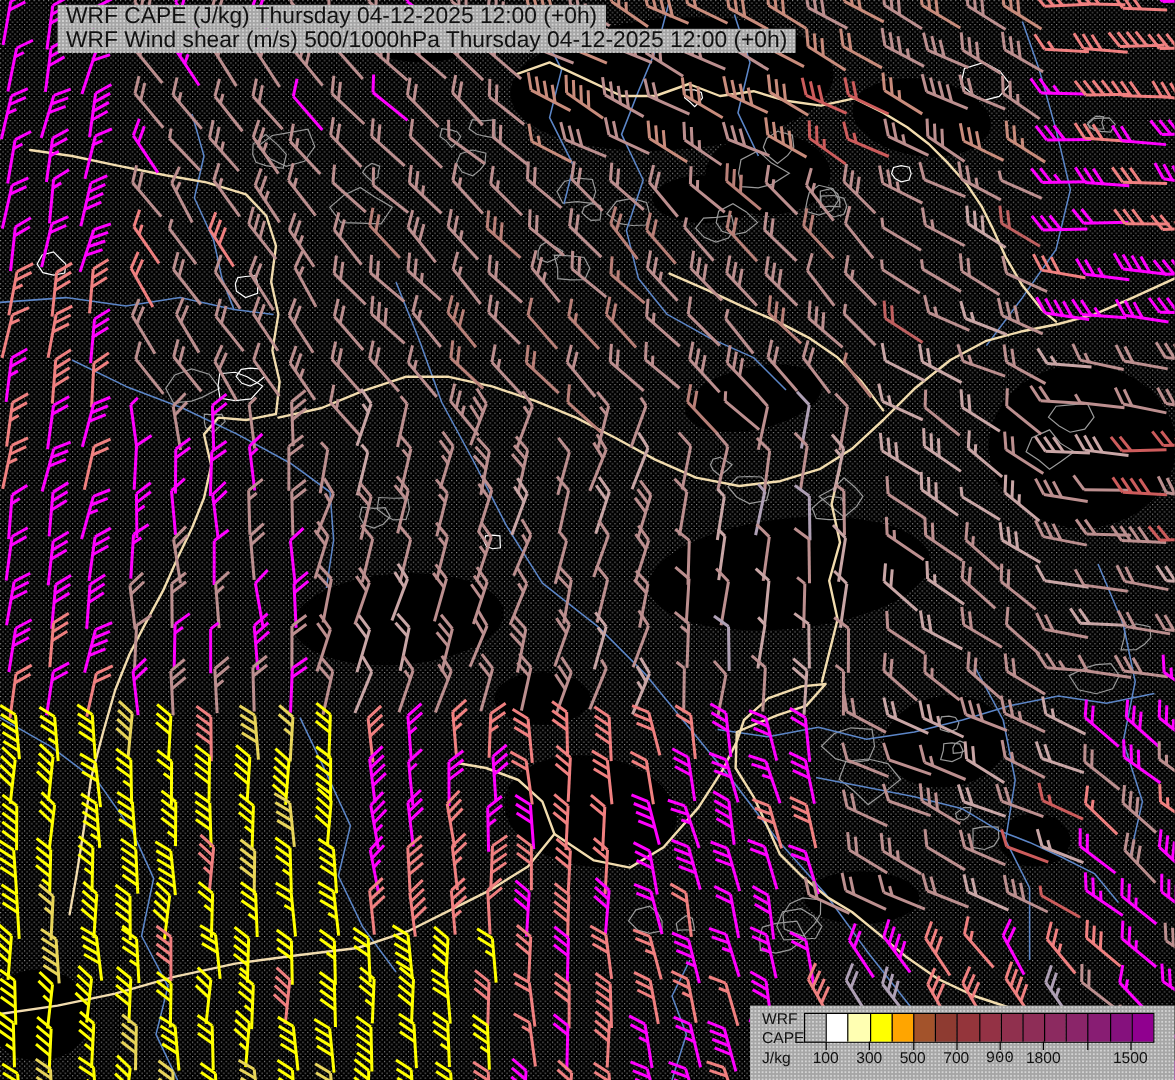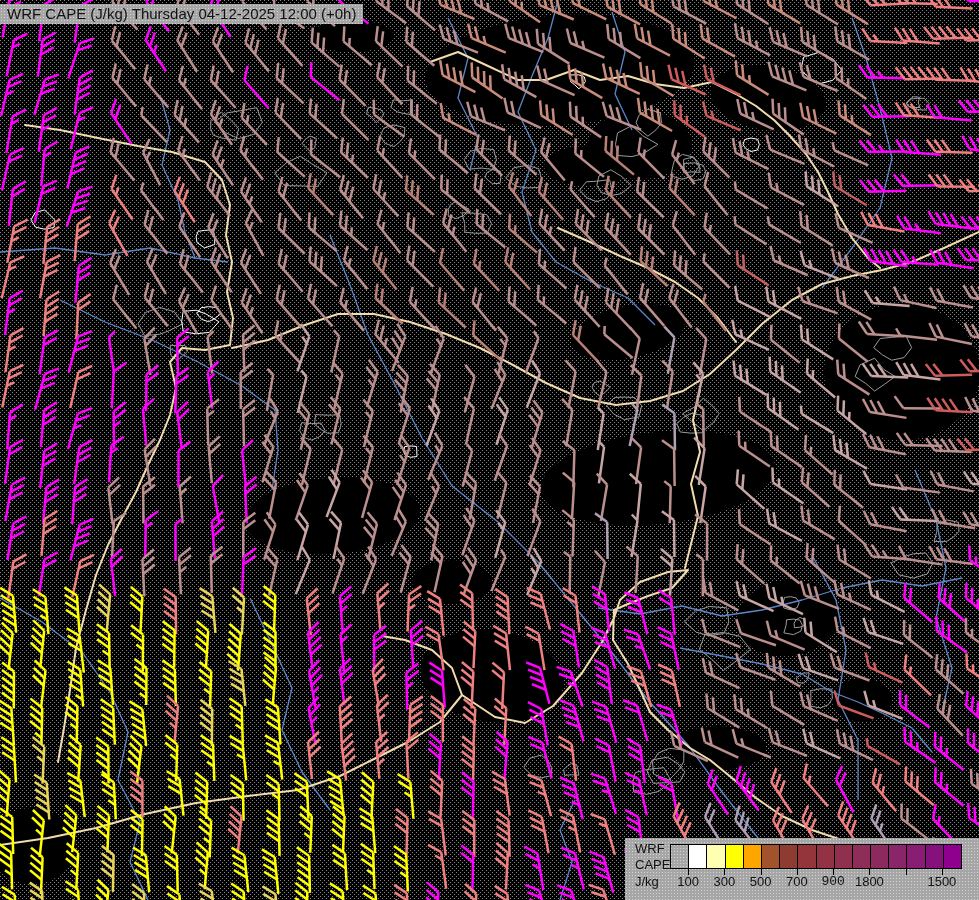--- a/index.html
+++ b/index.html
@@ -4,21 +4,21 @@
 <style>
   html,body{margin:0;padding:0;background:#000;}
   #app{position:relative;width:979px;height:900px;overflow:hidden;background:#000;
        font-family:"Liberation Sans",sans-serif;}
   #mapsvg{position:absolute;left:0;top:0;}
   .stipple-bg{background-color:#a6a6a6;
     background-image:radial-gradient(circle,#d4d4d4 0.8px,rgba(0,0,0,0) 0.9px);
     background-size:3px 3px;}
   .titlebar{position:absolute;left:0;top:4px;z-index:5;}
   .title-line{display:table;white-space:nowrap;padding:1px 7px 2px 7px;
-    font-size:15px;line-height:17px;color:#111;}
+    font-size:19px;line-height:17px;color:#111;margin-left:48px;}
   .legend{position:absolute;left:625px;top:838px;width:399px;height:62px;z-index:5;}
   .legend-label{position:absolute;left:10px;font-size:13px;color:#111;line-height:15px;}
   .legend-bar{position:absolute;left:45px;top:6px;width:290px;height:23px;
     display:flex;border:1px solid #000;box-sizing:content-box;}
   .legend-cell{flex:1 1 auto;border-left:1px solid #000;}
   .legend-cell:first-child{border-left:none;}
   .legend-tick{position:absolute;width:1px;height:7px;background:#000;top:30px;}
   .legend-ticklabel{position:absolute;top:36px;font-size:13px;color:#111;
     transform:translateX(-50%);white-space:nowrap;}
 </style>
@@ -4295,20 +4295,21 @@
           <line x1="0" y1="0" x2="0" y2="37"></line>
           <line x1="0" y1="0" x2="12.0" y2="-9.0"></line>
           <line x1="0" y1="7.5" x2="12.0" y2="-1.5"></line>
           <line x1="0" y1="15" x2="12.0" y2="6.0"></line>
         </g>
       </g>
     </svg>
 
   <div class="titlebar">
     <div class="title-line stipple-bg">WRF CAPE (J/kg) Thursday 04-12-2025 12:00 (+0h)</div>
+    <div class="title-line stipple-bg">WRF Wind shear (m/s) 500/1000hPa Thursday 04-12-2025 12:00 (+0h)</div>
   </div>
 
   <div class="legend stipple-bg">
     <div class="legend-label" style="top:3px">WRF</div>
     <div class="legend-label" style="top:19px">CAPE</div>
     <div class="legend-label" style="top:36px">J/kg</div>
     <div class="legend-bar" id="legend-bar">
         <div class="legend-cell"></div>
         <div class="legend-cell" style="background: rgb(255, 255, 255);"></div>
         <div class="legend-cell" style="background: rgb(255, 255, 178);"></div>

